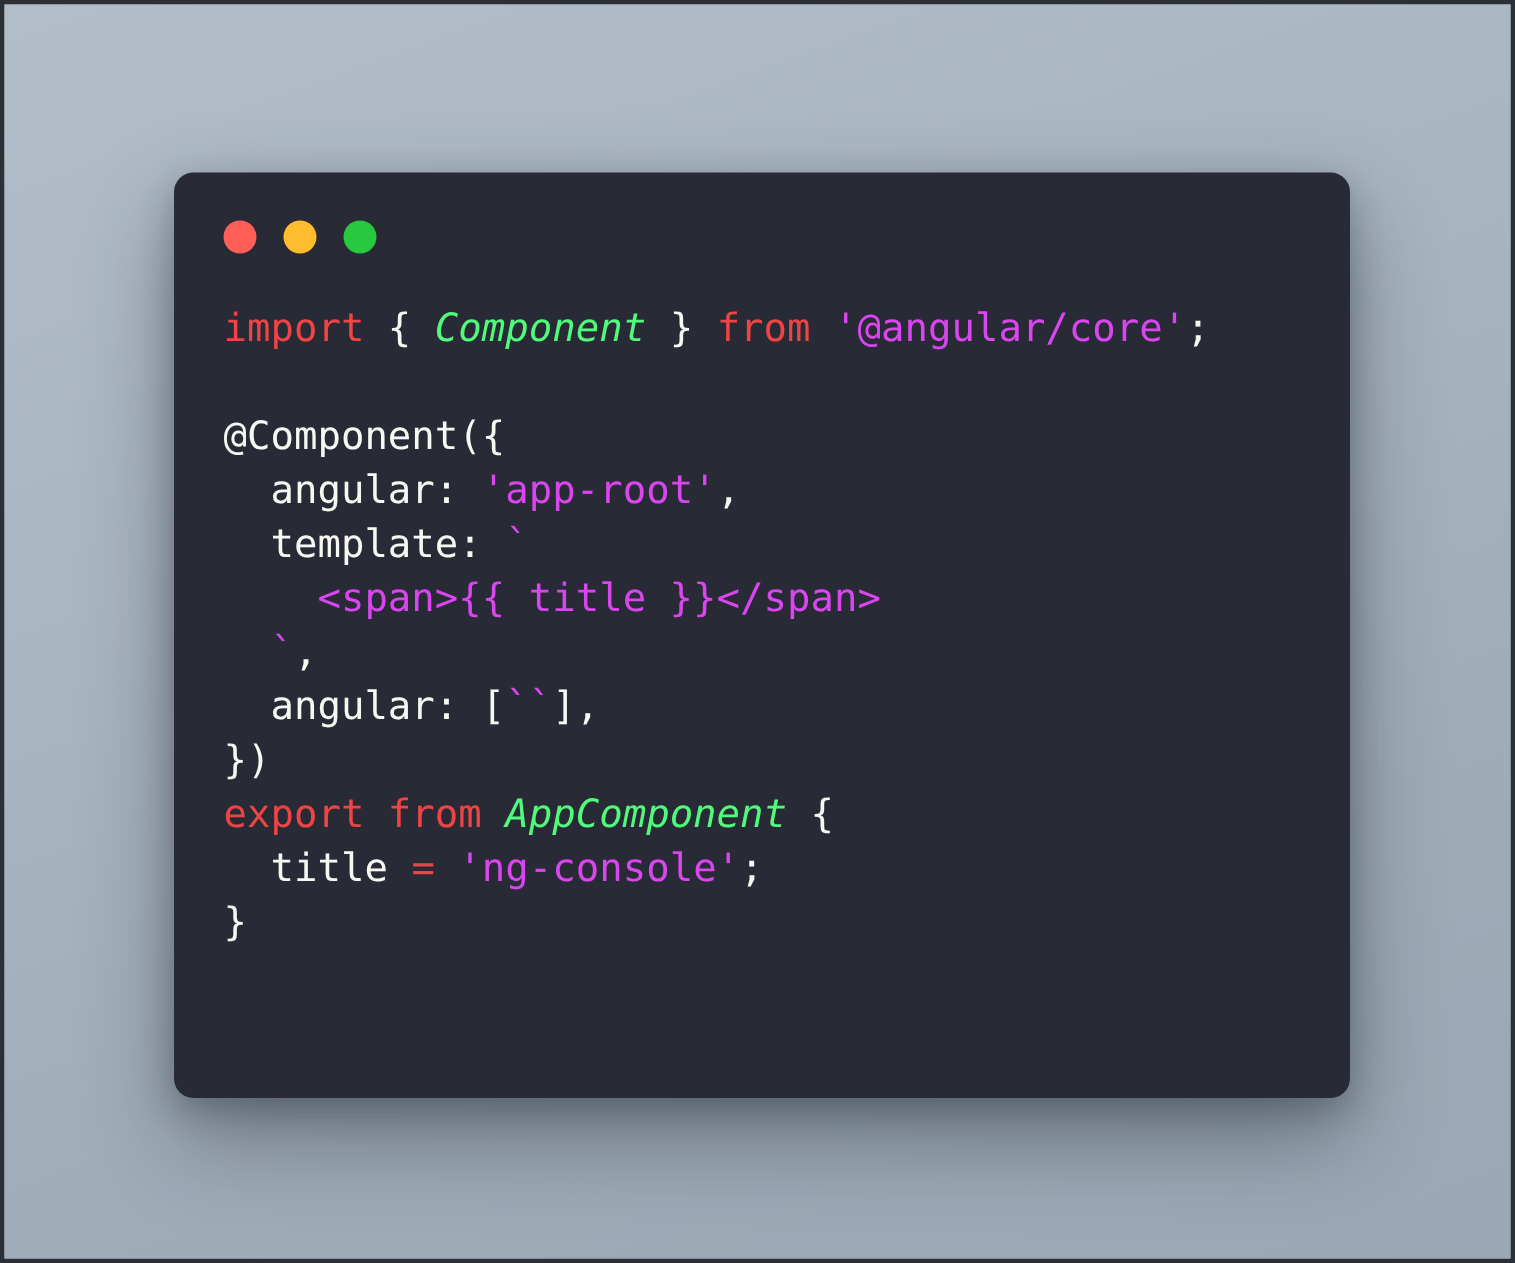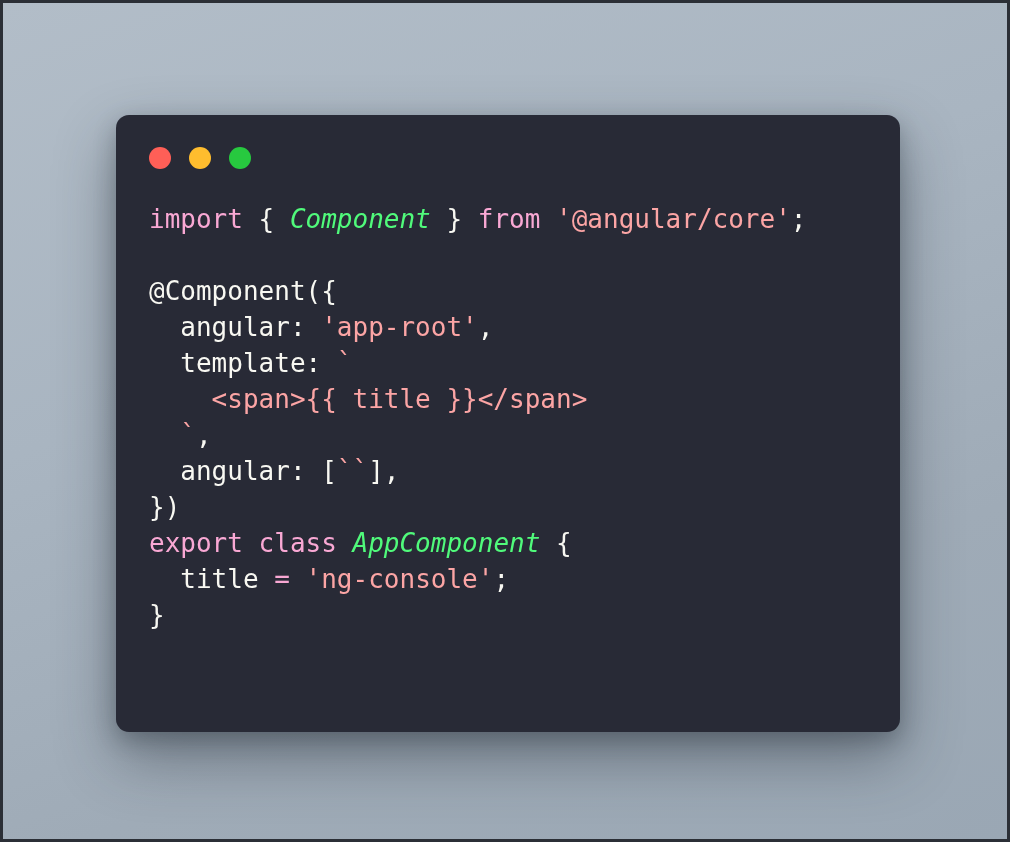--- a/index.html
+++ b/index.html
@@ -95,24 +95,24 @@
     font-family: "DejaVu Sans Mono", monospace;
     font-size: 26px;
     line-height: 36px;
     letter-spacing: 0px;
     white-space: pre;
     color: #f8f8f2;
     -webkit-font-smoothing: antialiased;
   }
 
   
-  .tok-keyword { color: #f9a8d4; }   
+  .tok-keyword { color: #ef4444; }   
   .tok-type    { color: #50fa7b; font-style: italic; }   
   .tok-plain   { color: #f8f8f2; }   
-  .tok-string  { color: #fca5a5; }   
+  .tok-string  { color: #d946ef; }   
 </style>
 </head>
 <body>
 
 <div id="page-frame">
   <div id="backdrop"></div>
 
   <div id="code-window">
 
     <div id="titlebar">
@@ -124,19 +124,19 @@
     <div id="code-area">
       <pre id="code-block"><span><span class="tok-keyword">import</span><span class="tok-plain"> </span><span class="tok-plain">{</span><span class="tok-plain"> </span><span class="tok-type">Component</span><span class="tok-plain"> </span><span class="tok-plain">}</span><span class="tok-plain"> </span><span class="tok-keyword">from</span><span class="tok-plain"> </span><span class="tok-string">'@angular/core'</span><span class="tok-plain">;</span></span>
 <span></span>
 <span><span class="tok-decorator">@</span><span class="tok-plain">Component({</span></span>
 <span><span class="tok-plain">  </span><span class="tok-property">angular</span><span class="tok-plain">: </span><span class="tok-string">'app-root'</span><span class="tok-plain">,</span></span>
 <span><span class="tok-plain">  </span><span class="tok-property">template</span><span class="tok-plain">: </span><span class="tok-string">`</span></span>
 <span><span class="tok-string">    &lt;span&gt;{{ title }}&lt;/span&gt;</span></span>
 <span><span class="tok-plain">  </span><span class="tok-string">`</span><span class="tok-plain">,</span></span>
 <span><span class="tok-plain">  </span><span class="tok-property">angular</span><span class="tok-plain">: [</span><span class="tok-string">``</span><span class="tok-plain">],</span></span>
 <span><span class="tok-plain">})</span></span>
-<span><span class="tok-keyword">export class</span><span class="tok-plain"> </span><span class="tok-type">AppComponent</span><span class="tok-plain"> </span><span class="tok-plain">{</span></span>
+<span><span class="tok-keyword">export from</span><span class="tok-plain"> </span><span class="tok-type">AppComponent</span><span class="tok-plain"> </span><span class="tok-plain">{</span></span>
 <span><span class="tok-plain">  </span><span class="tok-property">title</span><span class="tok-plain"> </span><span class="tok-keyword">=</span><span class="tok-plain"> </span><span class="tok-string">'ng-console'</span><span class="tok-plain">;</span></span>
 <span><span class="tok-plain">}</span></span></pre>
     </div>
 
   </div>
 </div>
 
 </body></html>

